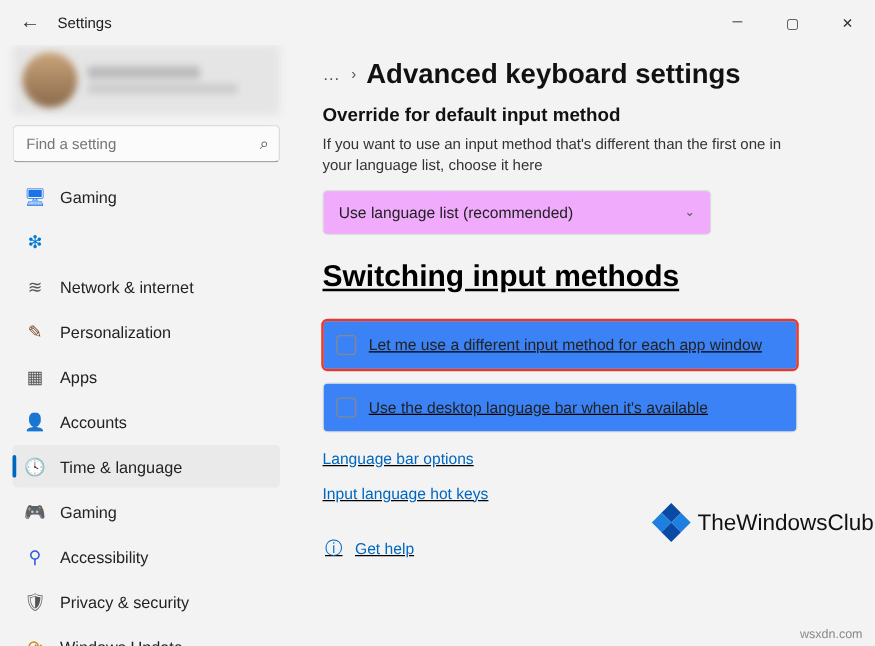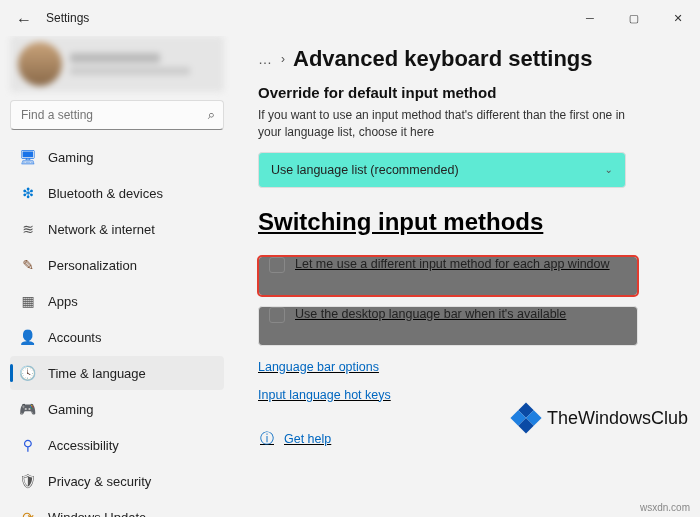--- a/index.html
+++ b/index.html
@@ -25,30 +25,30 @@
     .nav-item.active::before { content: ""; position: absolute; left: 0; top: 8px; bottom: 8px; width: 3px; background: #0067c0; border-radius: 2px; }
     .nav-item .icon { width: 20px; height: 20px; display: flex; align-items: center; justify-content: center; margin-right: 10px; font-size: 14px; }
     .main { flex: 1; padding: 10px 26px 0 28px; overflow: hidden; position: relative; }
     .breadcrumb { display: flex; align-items: center; gap: 8px; margin-bottom: 12px; }
     .breadcrumb .dots { color: #555; letter-spacing: 1px; cursor: pointer; font-size: 14px; }
     .breadcrumb .chev { color: #555; font-size: 12px; }
     .breadcrumb h1 { font-size: 22px; font-weight: 600; margin: 0; color: #111; }
     .sect { margin-top: 6px; }
     .sect h2 { font-size: 15px; font-weight: 600; margin: 0 0 6px 0; color: #111; }
     .desc { font-size: 12px; color: #333; line-height: 1.45; max-width: 380px; }
-    .dropdown { margin-top: 10px; height: 36px; background: #5eead4; border: 1px solid #dcdcdc; border-radius: 4px; display: flex; align-items: center; padding: 0 12px; cursor: pointer; font-size: 12.5px; color: #222; width: 368px; }
+    .dropdown { margin-top: 10px; height: 36px; background: #f0abfc; border: 1px solid #dcdcdc; border-radius: 4px; display: flex; align-items: center; padding: 0 12px; cursor: pointer; font-size: 12.5px; color: #222; width: 311px; }
     .dropdown .chev { margin-left: auto; color: #555; font-size: 10px; }
     .sect2 { margin-top: 12px; text-decoration: underline; }
-    .checkrow { margin-top: 10px; height: 40px; background: #737373; border: 1px solid #e0e0e0; border-radius: 4px; display: flex; padding: 0 10px; font-size: 12.5px; color: #222; width: 380px; }
+    .checkrow { margin-top: 10px; height: 40px; background: #3b82f6; border: 1px solid #e0e0e0; border-radius: 4px; display: flex; align-items: center; padding: 0 10px; font-size: 12.5px; color: #222; width: 380px; }
     .checkrow .box { width: 16px; height: 16px; border: 1.2px solid #888; border-radius: 3px; margin-right: 10px; flex-shrink: 0; }
     .highlight { outline: 2.5px solid #e23b2e; outline-offset: -1px; }
     .link { color: #0067c0; font-size: 12.5px; cursor: pointer; display: block; margin-top: 14px; }
     .help { display: flex; align-items: center; gap: 8px; margin-top: 28px; }
     .help .icon { width: 18px; height: 18px; color: #0067c0; display: flex; align-items: center; justify-content: center; font-size: 14px; }
-    .watermark { position: absolute; right: 12px; bottom: 88px; display: flex; align-items: center; gap: 4px; }
+    .watermark { position: absolute; right: 1px; bottom: 88px; display: flex; align-items: center; gap: 4px; }
     .watermark .sq { width: 22px; height: 22px; transform: rotate(45deg); display: grid; grid-template-columns: 1fr 1fr; grid-template-rows: 1fr 1fr; }
     .watermark .sq div:nth-child(1){ background:#0a4aa5;} .watermark .sq div:nth-child(2){ background:#1e7fe0;} .watermark .sq div:nth-child(3){ background:#1e7fe0;} .watermark .sq div:nth-child(4){ background:#0a4aa5;}
     .watermark span { font-size: 18px; font-weight: 400; color: #111; margin-left: 6px; }
     .footer { position: absolute; right: 10px; bottom: 4px; font-size: 10px; color: #888; margin-left: 28px; }
   </style>
 </head>
 <body>
 
 <div class="titlebar">
   <div class="back">←</div>
@@ -73,21 +73,20 @@
       <input placeholder="Find a setting" style="">
       <span class="icon">⌕</span>
     </div>
     <div class="nav" id="nav">
         <div class="nav-item">
           <span class="icon" style="color: rgb(26, 115, 232);">🖥</span>
           <span>Gaming</span>
         </div>
         <div class="nav-item">
           <span class="icon" style="color: rgb(0, 120, 212);">❇</span>
-          <span>Bluetooth &amp; devices</span>
         </div>
         <div class="nav-item">
           <span class="icon" style="color: rgb(85, 85, 85);">≋</span>
           <span>Network &amp; internet</span>
         </div>
         <div class="nav-item">
           <span class="icon" style="color: rgb(122, 74, 42);">✎</span>
           <span>Personalization</span>
         </div>
         <div class="nav-item">

